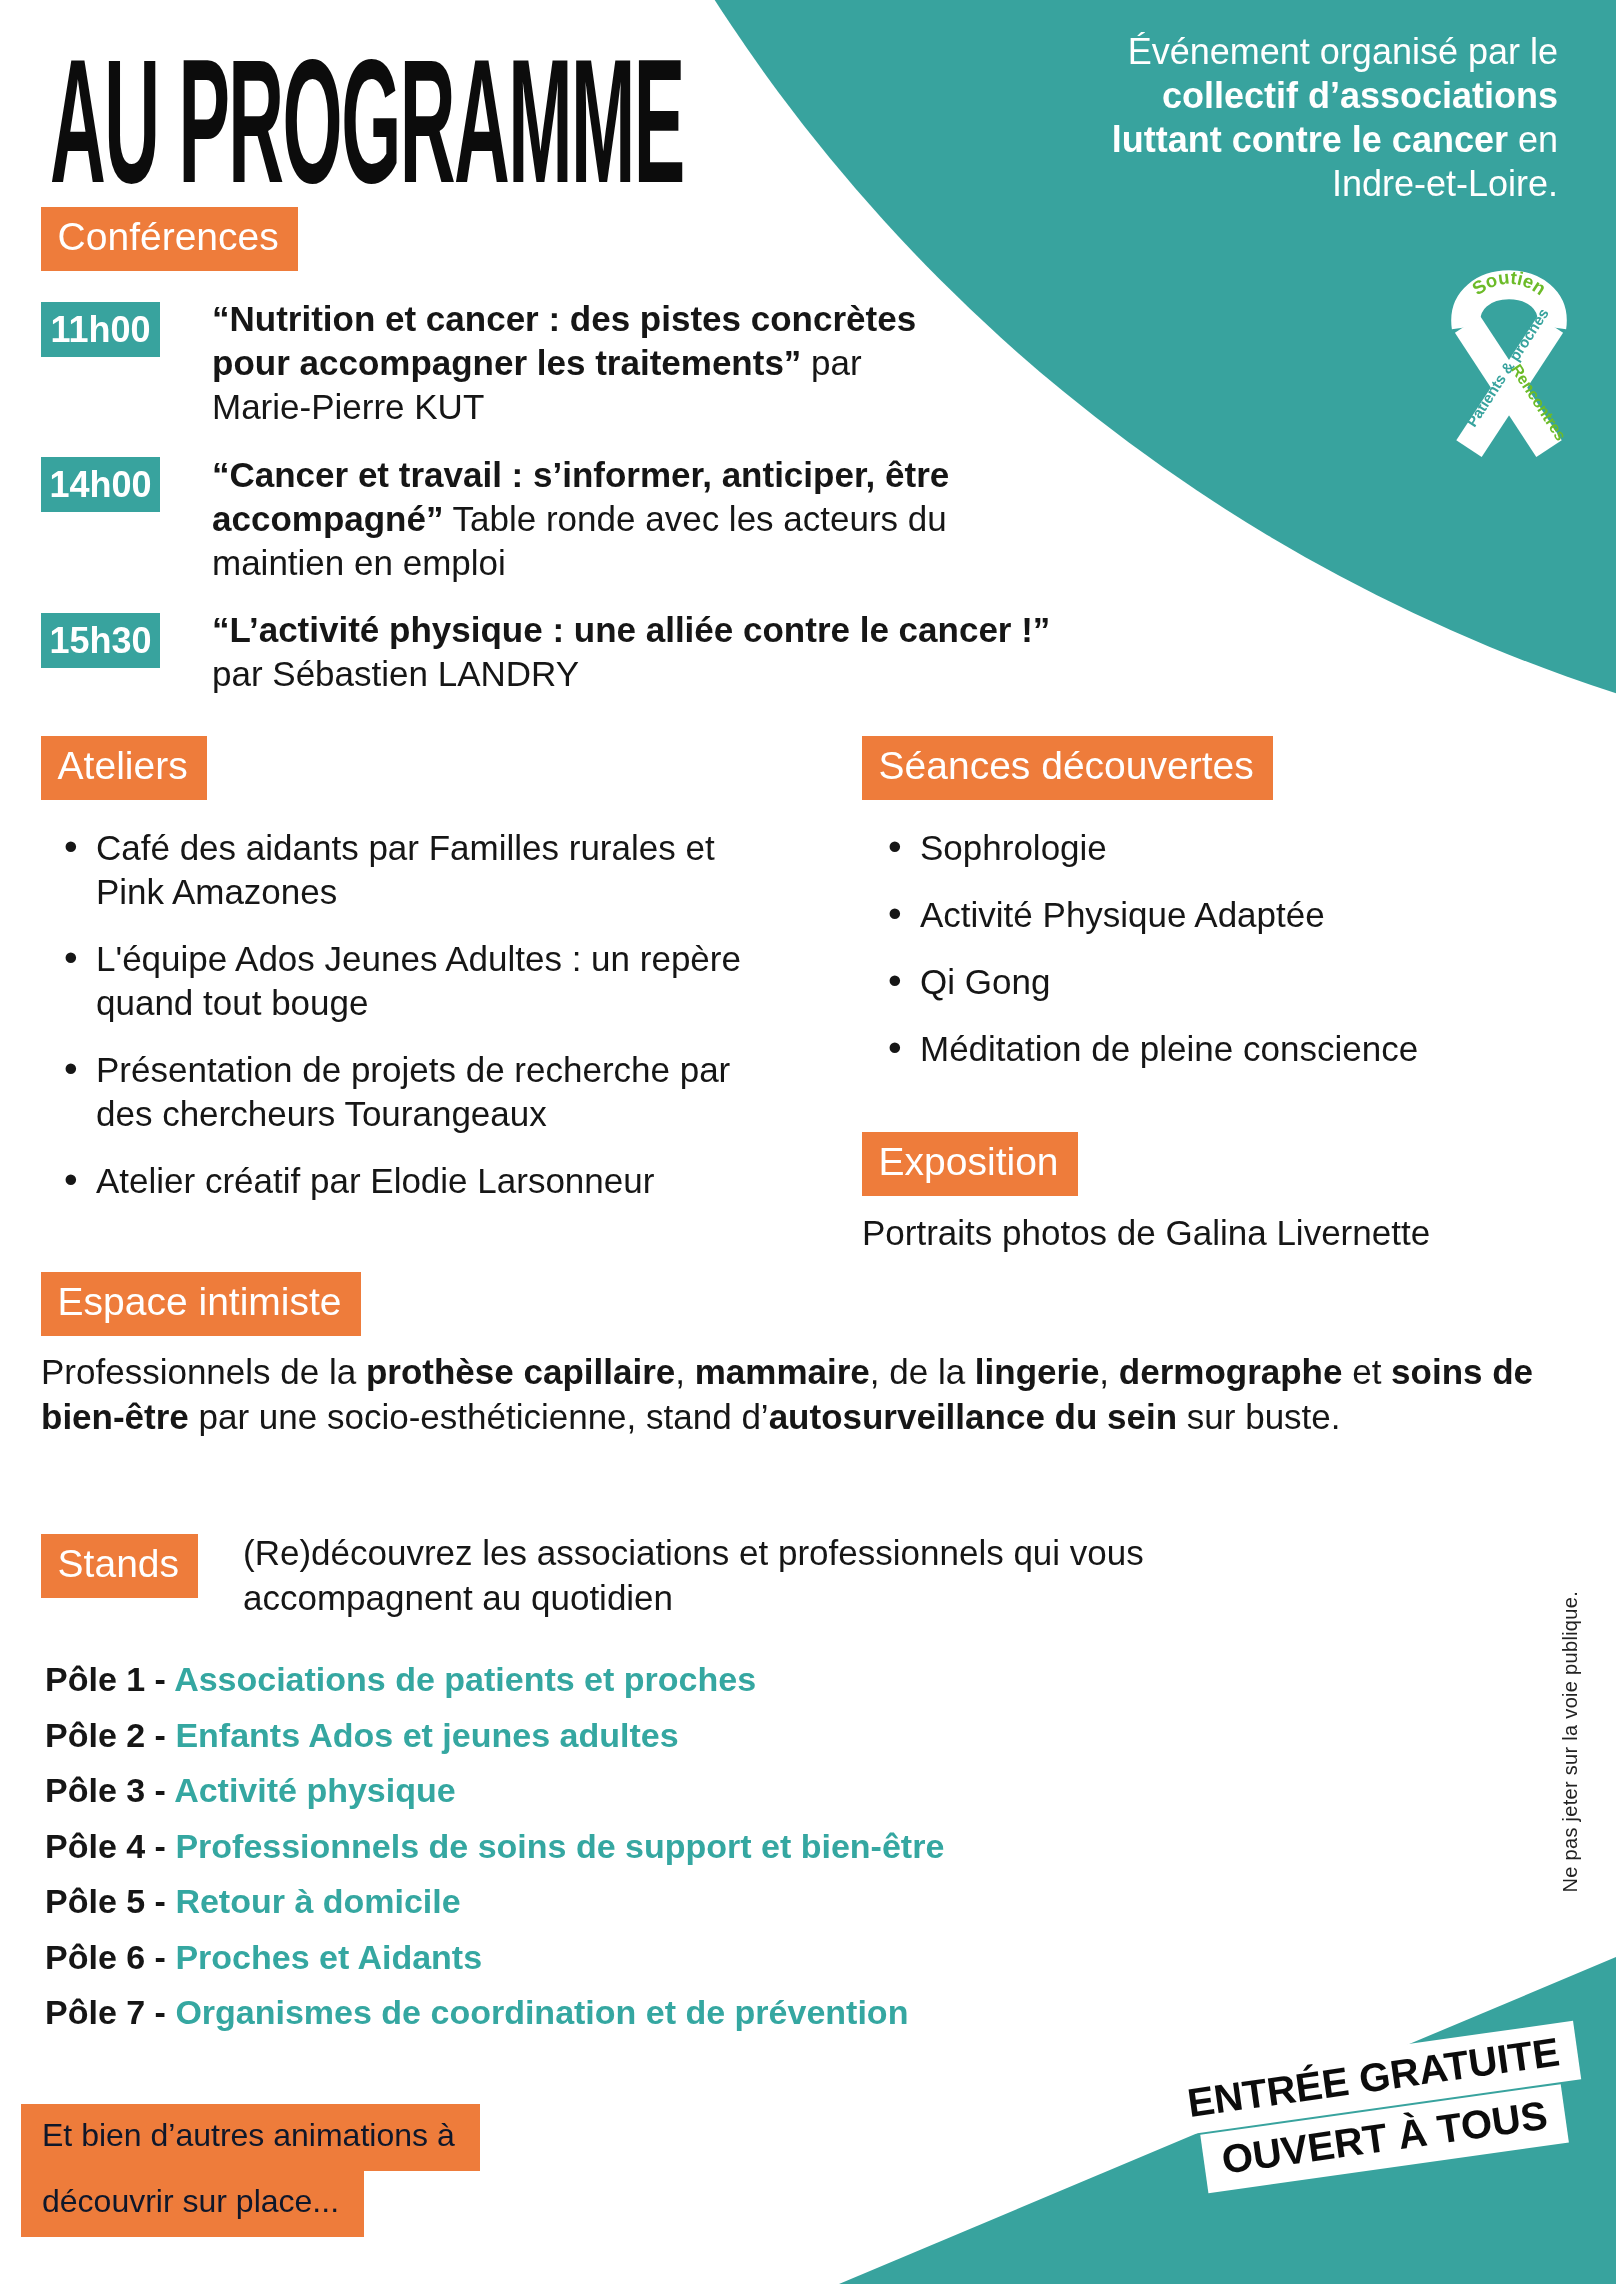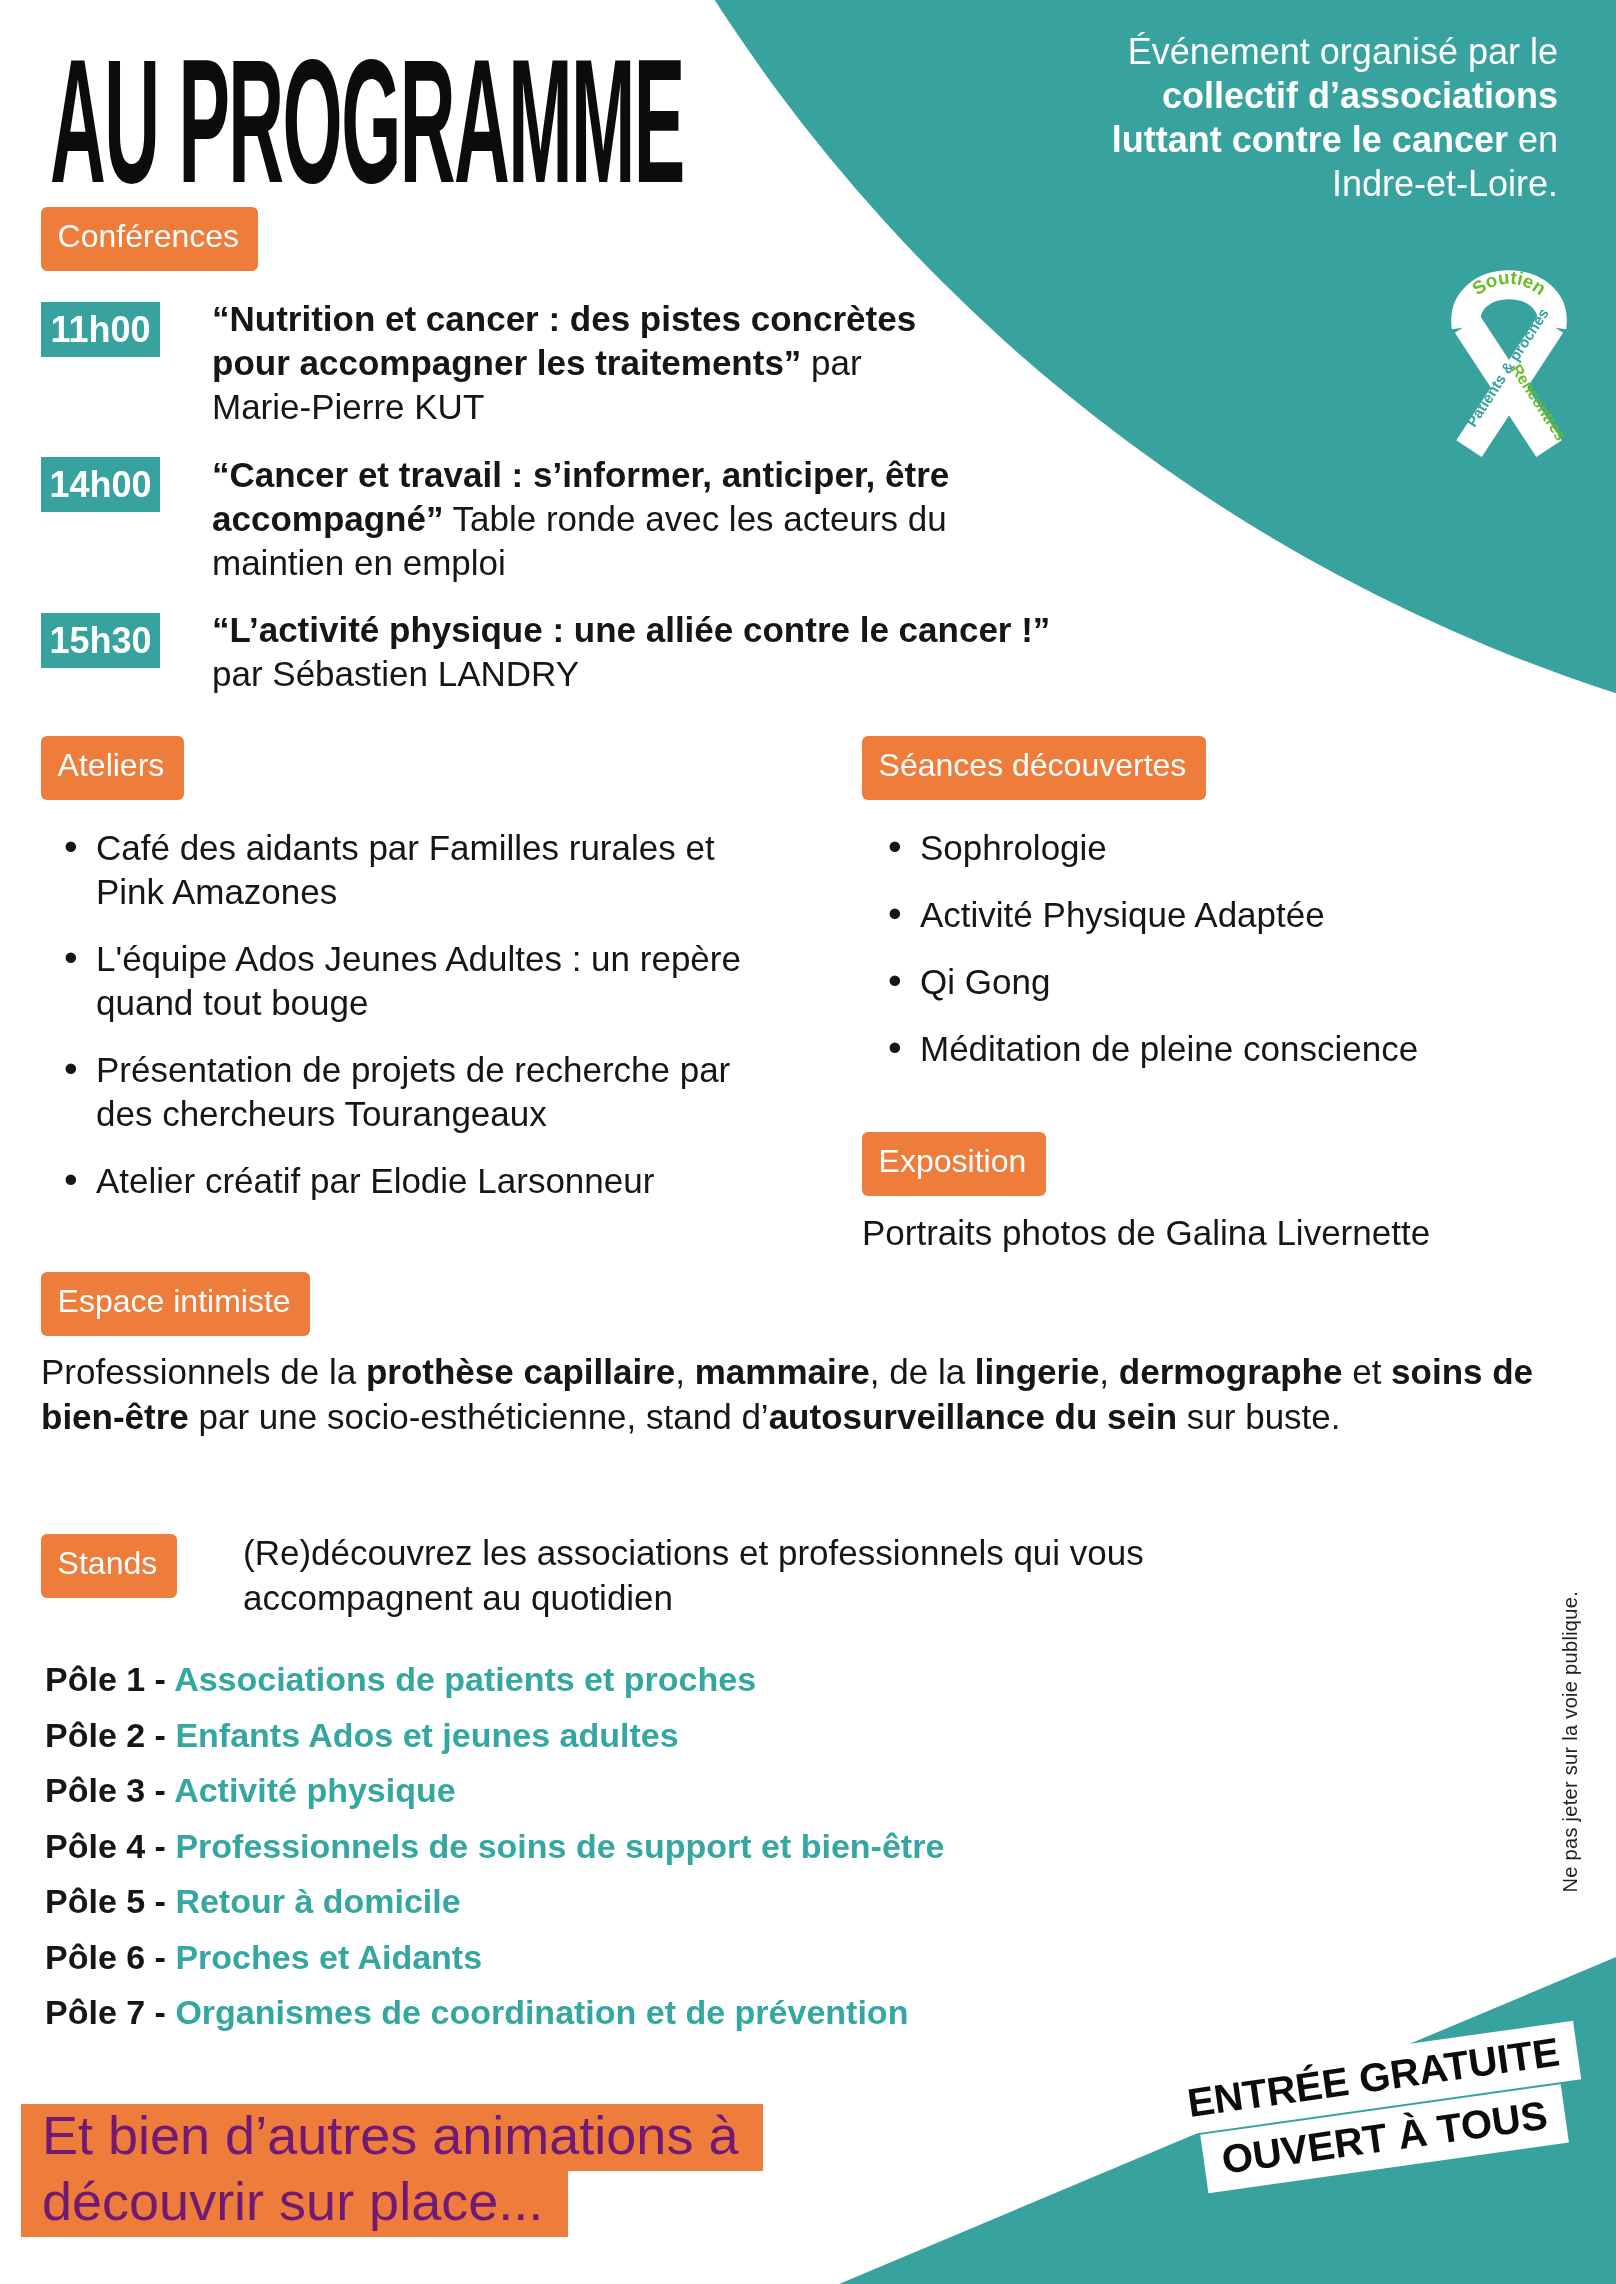--- a/index.html
+++ b/index.html
@@ -26,21 +26,21 @@
   .org-note{
     position:absolute;right:59px;top:30px;text-align:right;color:#ffffff;
     font-size:36px;line-height:44px;
   }
   .org-note b{font-weight:bold;margin-top:29px;}
   
   .ribbon-logo{position:absolute;left:1440px;top:243px;}
   
   .sec-label{
     position:absolute;background:#EE7C3B;color:#ffffff;
-    font-size:32px;line-height:39px;padding:9.7px 19.3px 15px 16.6px;white-space:nowrap;border-radius:6px;
+    font-size:39px;line-height:39px;padding:9.7px 19.3px 15px 16.6px;white-space:nowrap;
   }
   
   .time-badge{
     position:absolute;left:41px;width:119px;height:55px;background:#38A39E;
     color:#fff;font-size:36px;font-weight:bold;display:flex;
     align-items:center;justify-content:center;text-align:right;
   }
   .conf-text{position:absolute;left:212px;width:1078px;font-size:35px;line-height:44px;}
   .conf-text strong{font-weight:bold;}
   
@@ -50,21 +50,21 @@
   .blist strong{font-weight:normal;}
   
   .para{position:absolute;font-size:35px;line-height:45px;margin:0;}
   .para strong{font-weight:bold;}
   
   .poles{position:absolute;left:45px;top:1659px;width:1541px;}
   .pole-line{font-size:34px;line-height:41px;margin-bottom:14.5px;font-weight:bold;}
   .pole-line .pole-name{color:#35A7A1;}
   
   .banner-line{
-    position:absolute;background:#EE7C3B;color:#701a75;font-size:54px;line-height:46px;
+    position:absolute;background:#EE7C3B;color:#0f172a;font-size:32px;line-height:46px;
     padding:8.3px 25px 12.4px 21px;white-space:nowrap;
   }
   
   .entry-badge{position:absolute;left:1166px;top:2078px;transform:rotate(-8deg);transform-origin:left top;}
   .entry-line{
     background:#ffffff;color:#0c0c0c;font-size:40px;line-height:40px;font-weight:bold;
     padding:8.3px 18px 11px;white-space:nowrap;width:fit-content;
   }
   .entry-line.second{margin-top:1.4px;margin-left:26px;}
   

